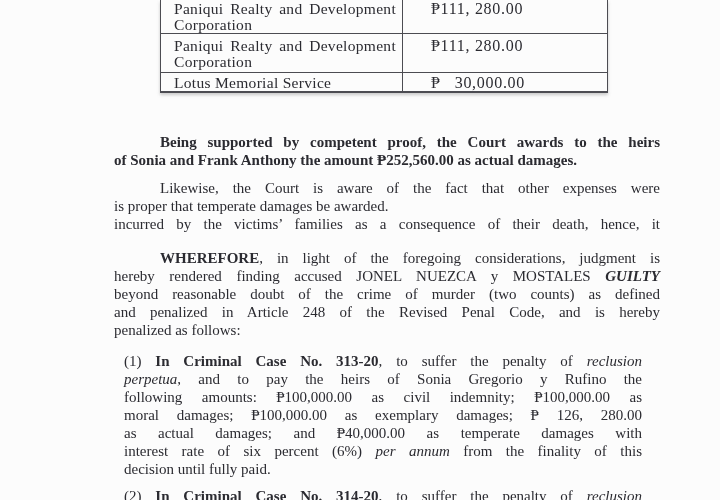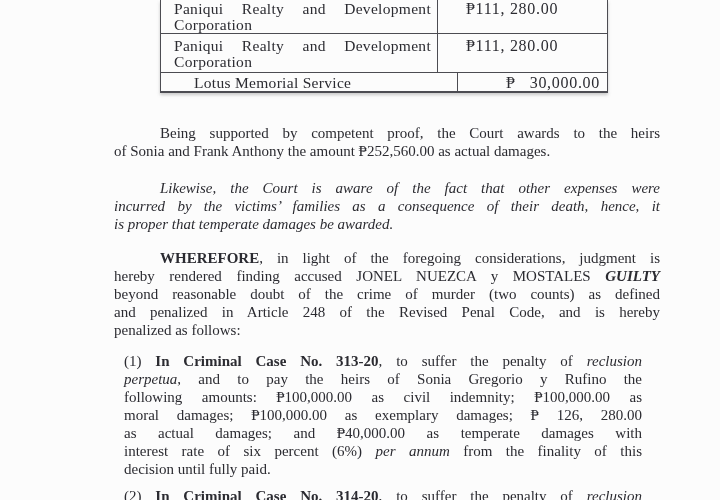--- a/index.html
+++ b/index.html
@@ -20,42 +20,42 @@
     position:absolute;left:160px;top:0;width:448px;box-sizing:border-box;
     border-left:1px solid var(--line);
     border-right:1px solid var(--line);
     border-bottom:2px solid var(--line);
     box-shadow:0 2px 3px rgba(110,110,110,.35);
     background:var(--paper);
   }
   .t-row{display:flex;box-sizing:border-box;}
   .t-row + .t-row{border-top:1px solid var(--line);}
   .t-payee{
-    width:277px;box-sizing:border-box;border-right:1px solid var(--line);
+    width:242px;box-sizing:border-box;border-right:1px solid var(--line);
     padding:0 6px 0 13px;
     font-size:15.5px;line-height:16px;letter-spacing:.3px;
   }
   .t-amount{
     flex:1;box-sizing:border-box;padding-left:28px;
     font-size:16px;line-height:16px;letter-spacing:.7px;
     white-space:pre;
   }
   .r0 .t-payee,.r0 .t-amount{padding-top:1px;height:33px;}
   .r1 .t-payee,.r1 .t-amount{padding-top:4px;height:38px;}
-  .r2 .t-payee,.r2 .t-amount{padding-top:2px;height:18px;margin-left:20px;}
+  .r2 .t-payee,.r2 .t-amount{padding-top:2px;height:18px;}
   .r3 .t-payee,.r3 .t-amount{padding-top:2px;height:19px;font-weight:bold;}
   .cell-line{text-align:justify;text-align-last:justify;}
   .cell-line.noj{text-align-last:left;}
 
   
   .para{position:absolute;font-size:15px;line-height:18px;}
   .k-body{left:114px;width:546px;}
   .k-item{left:124px;width:518px;}
-  .p0{top:124px;}
-  .p1{top:179px;font-style:italic;}
+  .p0{top:133px;font-weight:bold;}
+  .p1{top:179px;}
   .p2{top:249px;}
   .p3{top:352px;}
   .p4{top:487px;}
   .tline{text-align:justify;text-align-last:justify;}
   .tline.lastline{text-align-last:left;}
   .tline.findent{text-indent:46px;}
   .bold{font-weight:bold;}
   .ital{font-style:italic;}
 </style>
 </head>
@@ -84,22 +84,22 @@
         <div class="t-amount">₱   30,000.00</div>
       </div>
     </div>
   <div id="paras">
       <div class="para k-body p0">
         <div class="tline findent"><span>Being supported by competent proof, the Court awards to the heirs</span></div>
         <div class="tline lastline"><span>of Sonia and Frank Anthony the amount ₱252,560.00 as actual damages.</span></div>
       </div>
       <div class="para k-body p1">
         <div class="tline findent"><span>Likewise, the Court is aware of the fact that other expenses were</span></div>
+        <div class="tline lastline"><span>is proper that temperate damages be awarded.</span></div>
         <div class="tline"><span>incurred by the victims’ families as a consequence of their death, hence, it</span></div>
-        <div class="tline lastline"><span>is proper that temperate damages be awarded.</span></div>
       </div>
       <div class="para k-body p2">
         <div class="tline findent"><span class="bold">WHEREFORE</span><span>, in light of the foregoing considerations, judgment is</span></div>
         <div class="tline"><span>hereby rendered finding accused JONEL NUEZCA y MOSTALES </span><span class="bold ital">GUILTY</span></div>
         <div class="tline"><span>beyond reasonable doubt of the crime of murder (two counts) as defined</span></div>
         <div class="tline"><span>and penalized in Article 248 of the Revised Penal Code, and is hereby</span></div>
         <div class="tline lastline"><span>penalized as follows:</span></div>
       </div>
       <div class="para k-item p3">
         <div class="tline"><span>(1) </span><span class="bold">In Criminal Case No. 313-20</span><span>, to suffer the penalty of </span><span class="ital">reclusion</span></div>

